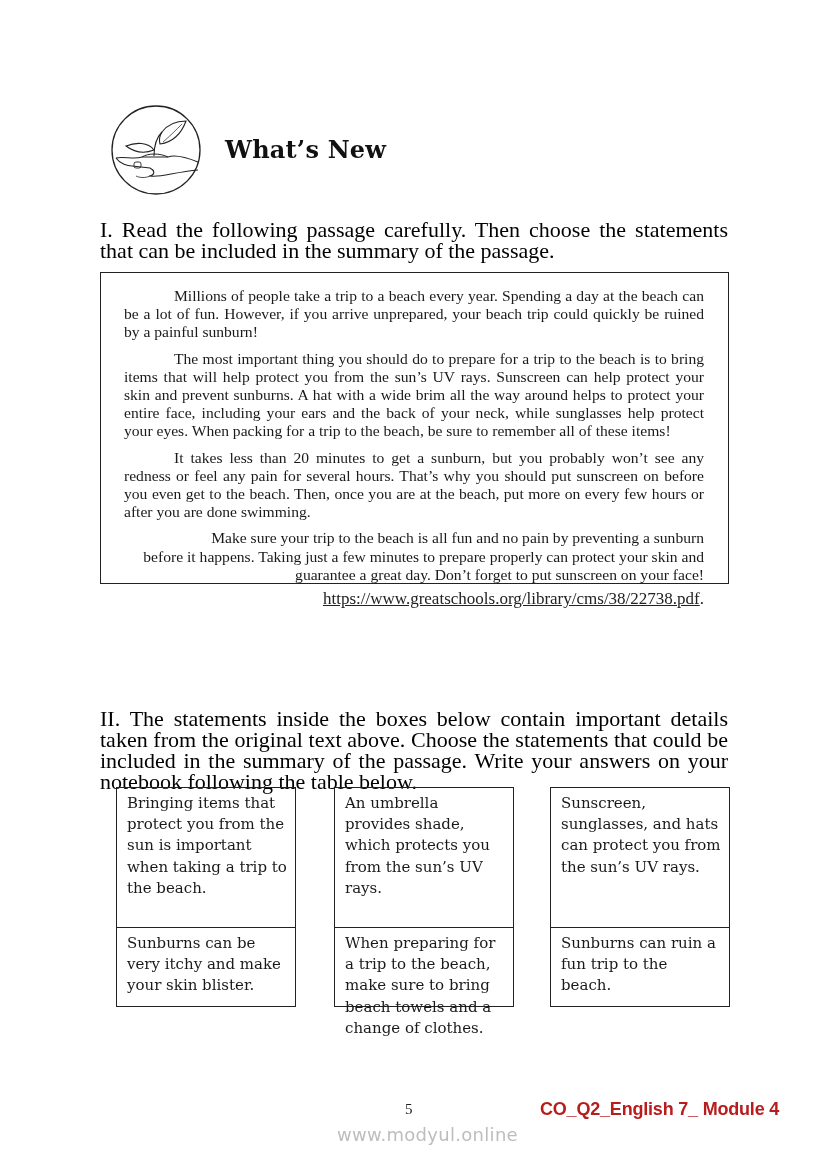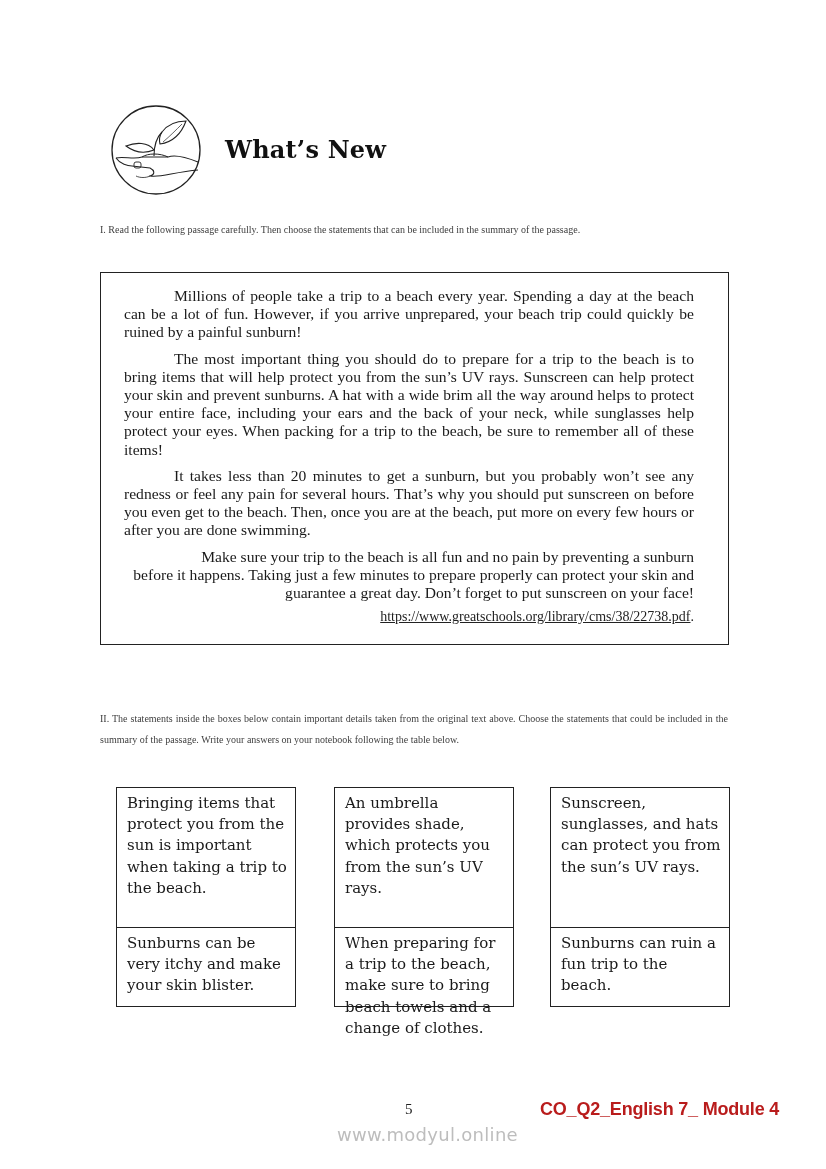--- a/index.html
+++ b/index.html
@@ -17,40 +17,40 @@
       font-family: "DejaVu Serif", serif;
       font-weight: bold; 
       font-size: 24px; color: #111;
       letter-spacing: 0.2px;
     }
 
     
     .instr {
       left: 100px; width: 628px;
       font-family: "Liberation Serif", serif;
-      font-size: 10px; line-height: 21px;
-      text-align: justify; color: #404040;
+      font-size: 22px; line-height: 21px;
+      text-align: justify; color: #000000;
     }
     #instr1 { top: 219px; }
     #instr2 { top: 708px; }
 
     
     #passage {
-      left: 100px; top: 272px; width: 629px; height: 373px;
+      left: 100px; top: 272px; width: 629px; height: 312px;
       border: 1.3px solid #222; box-sizing: border-box;
-      padding: 14px 34px 0 23px;
+      padding: 14px 24px 0 23px;
       font-family: "Liberation Serif", serif;
       font-size: 15.6px; line-height: 18.2px; color: #1a1a1a;
     }
     #passage p {
       margin: 0 0 8px 0; text-indent: 50px; text-align: justify;
     }
     #passage p.ragged { text-align: right; }
     #source {
-      text-align: right; font-size: 14px; line-height: 14px;
+      text-align: right; font-size: 17px; line-height: 14px;
       margin-top: 6px; color: #222;
     }
     #source a { color: #222; text-decoration: underline; }
 
     
     .col {
       width: 180px; height: 220px;
       border: 1.3px solid #222; box-sizing: border-box;
     }
     .cell {

